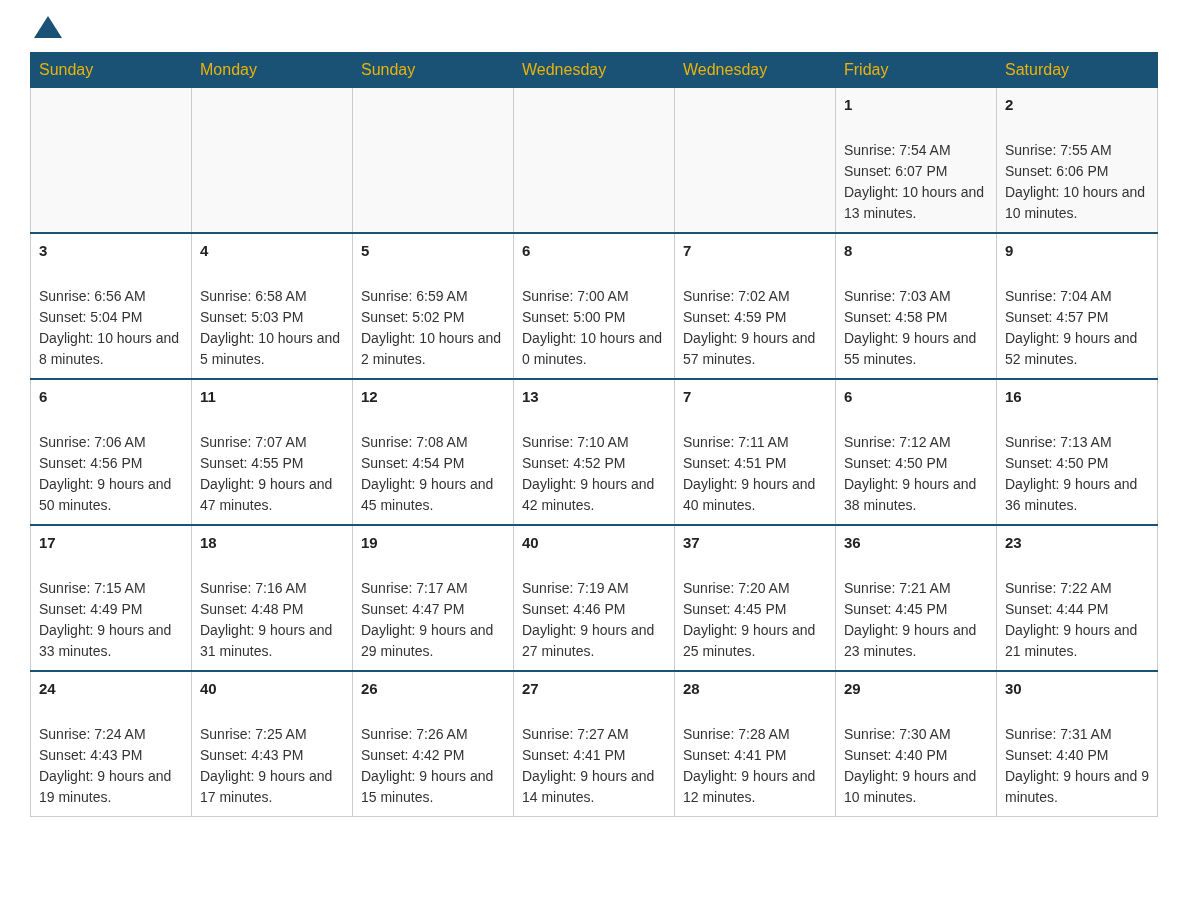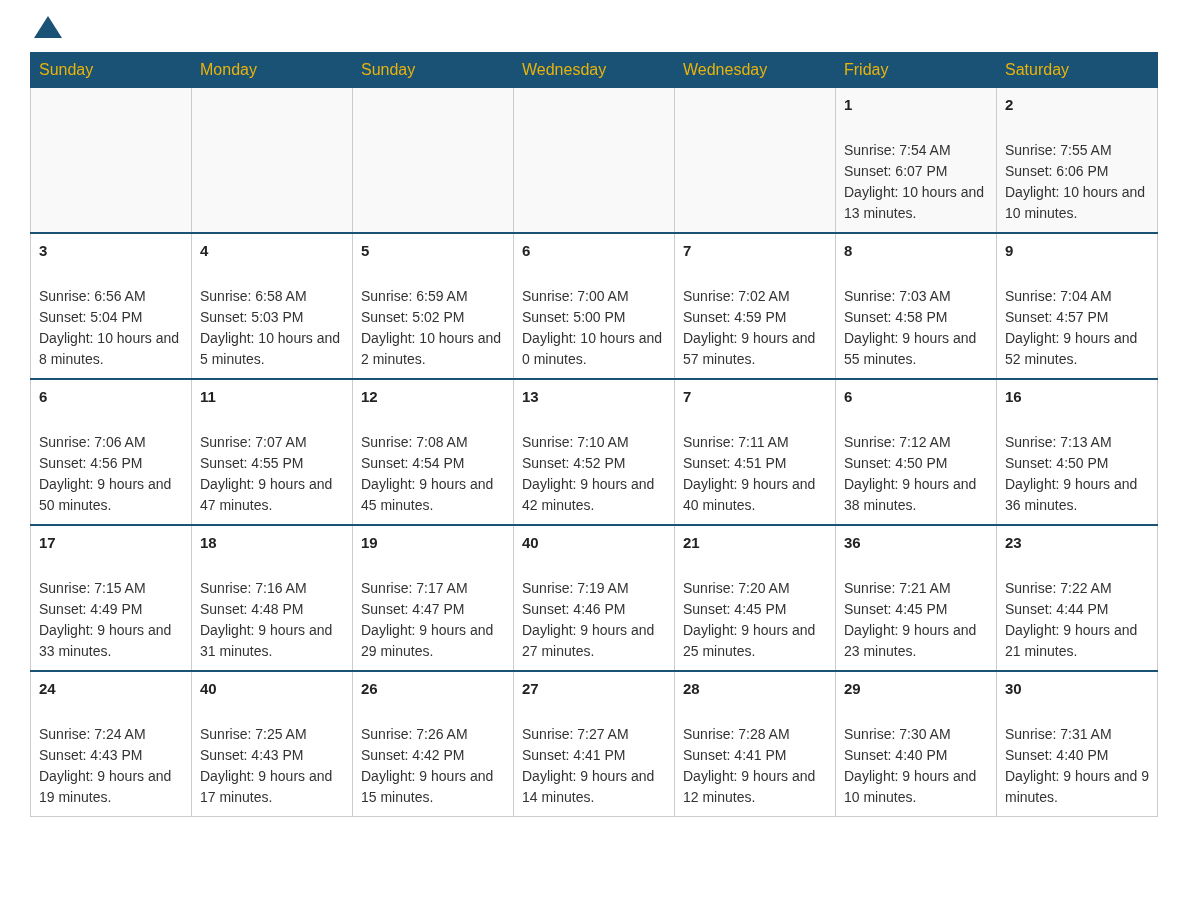--- a/index.html
+++ b/index.html
@@ -218,21 +218,21 @@
         </td>
         <td>
           <div class="day-number">19</div>
           <div class="day-info">Sunrise: 7:17 AM<br>Sunset: 4:47 PM<br>Daylight: 9 hours and 29 minutes.</div>
         </td>
         <td>
           <div class="day-number">40</div>
           <div class="day-info">Sunrise: 7:19 AM<br>Sunset: 4:46 PM<br>Daylight: 9 hours and 27 minutes.</div>
         </td>
         <td>
-          <div class="day-number">21</div>
+          <div class="day-number">37</div>
           <div class="day-info">Sunrise: 7:20 AM<br>Sunset: 4:45 PM<br>Daylight: 9 hours and 25 minutes.</div>
         </td>
         <td>
           <div class="day-number">36</div>
           <div class="day-info">Sunrise: 7:21 AM<br>Sunset: 4:45 PM<br>Daylight: 9 hours and 23 minutes.</div>
         </td>
         <td>
           <div class="day-number">23</div>
           <div class="day-info">Sunrise: 7:22 AM<br>Sunset: 4:44 PM<br>Daylight: 9 hours and 21 minutes.</div>
         </td>

